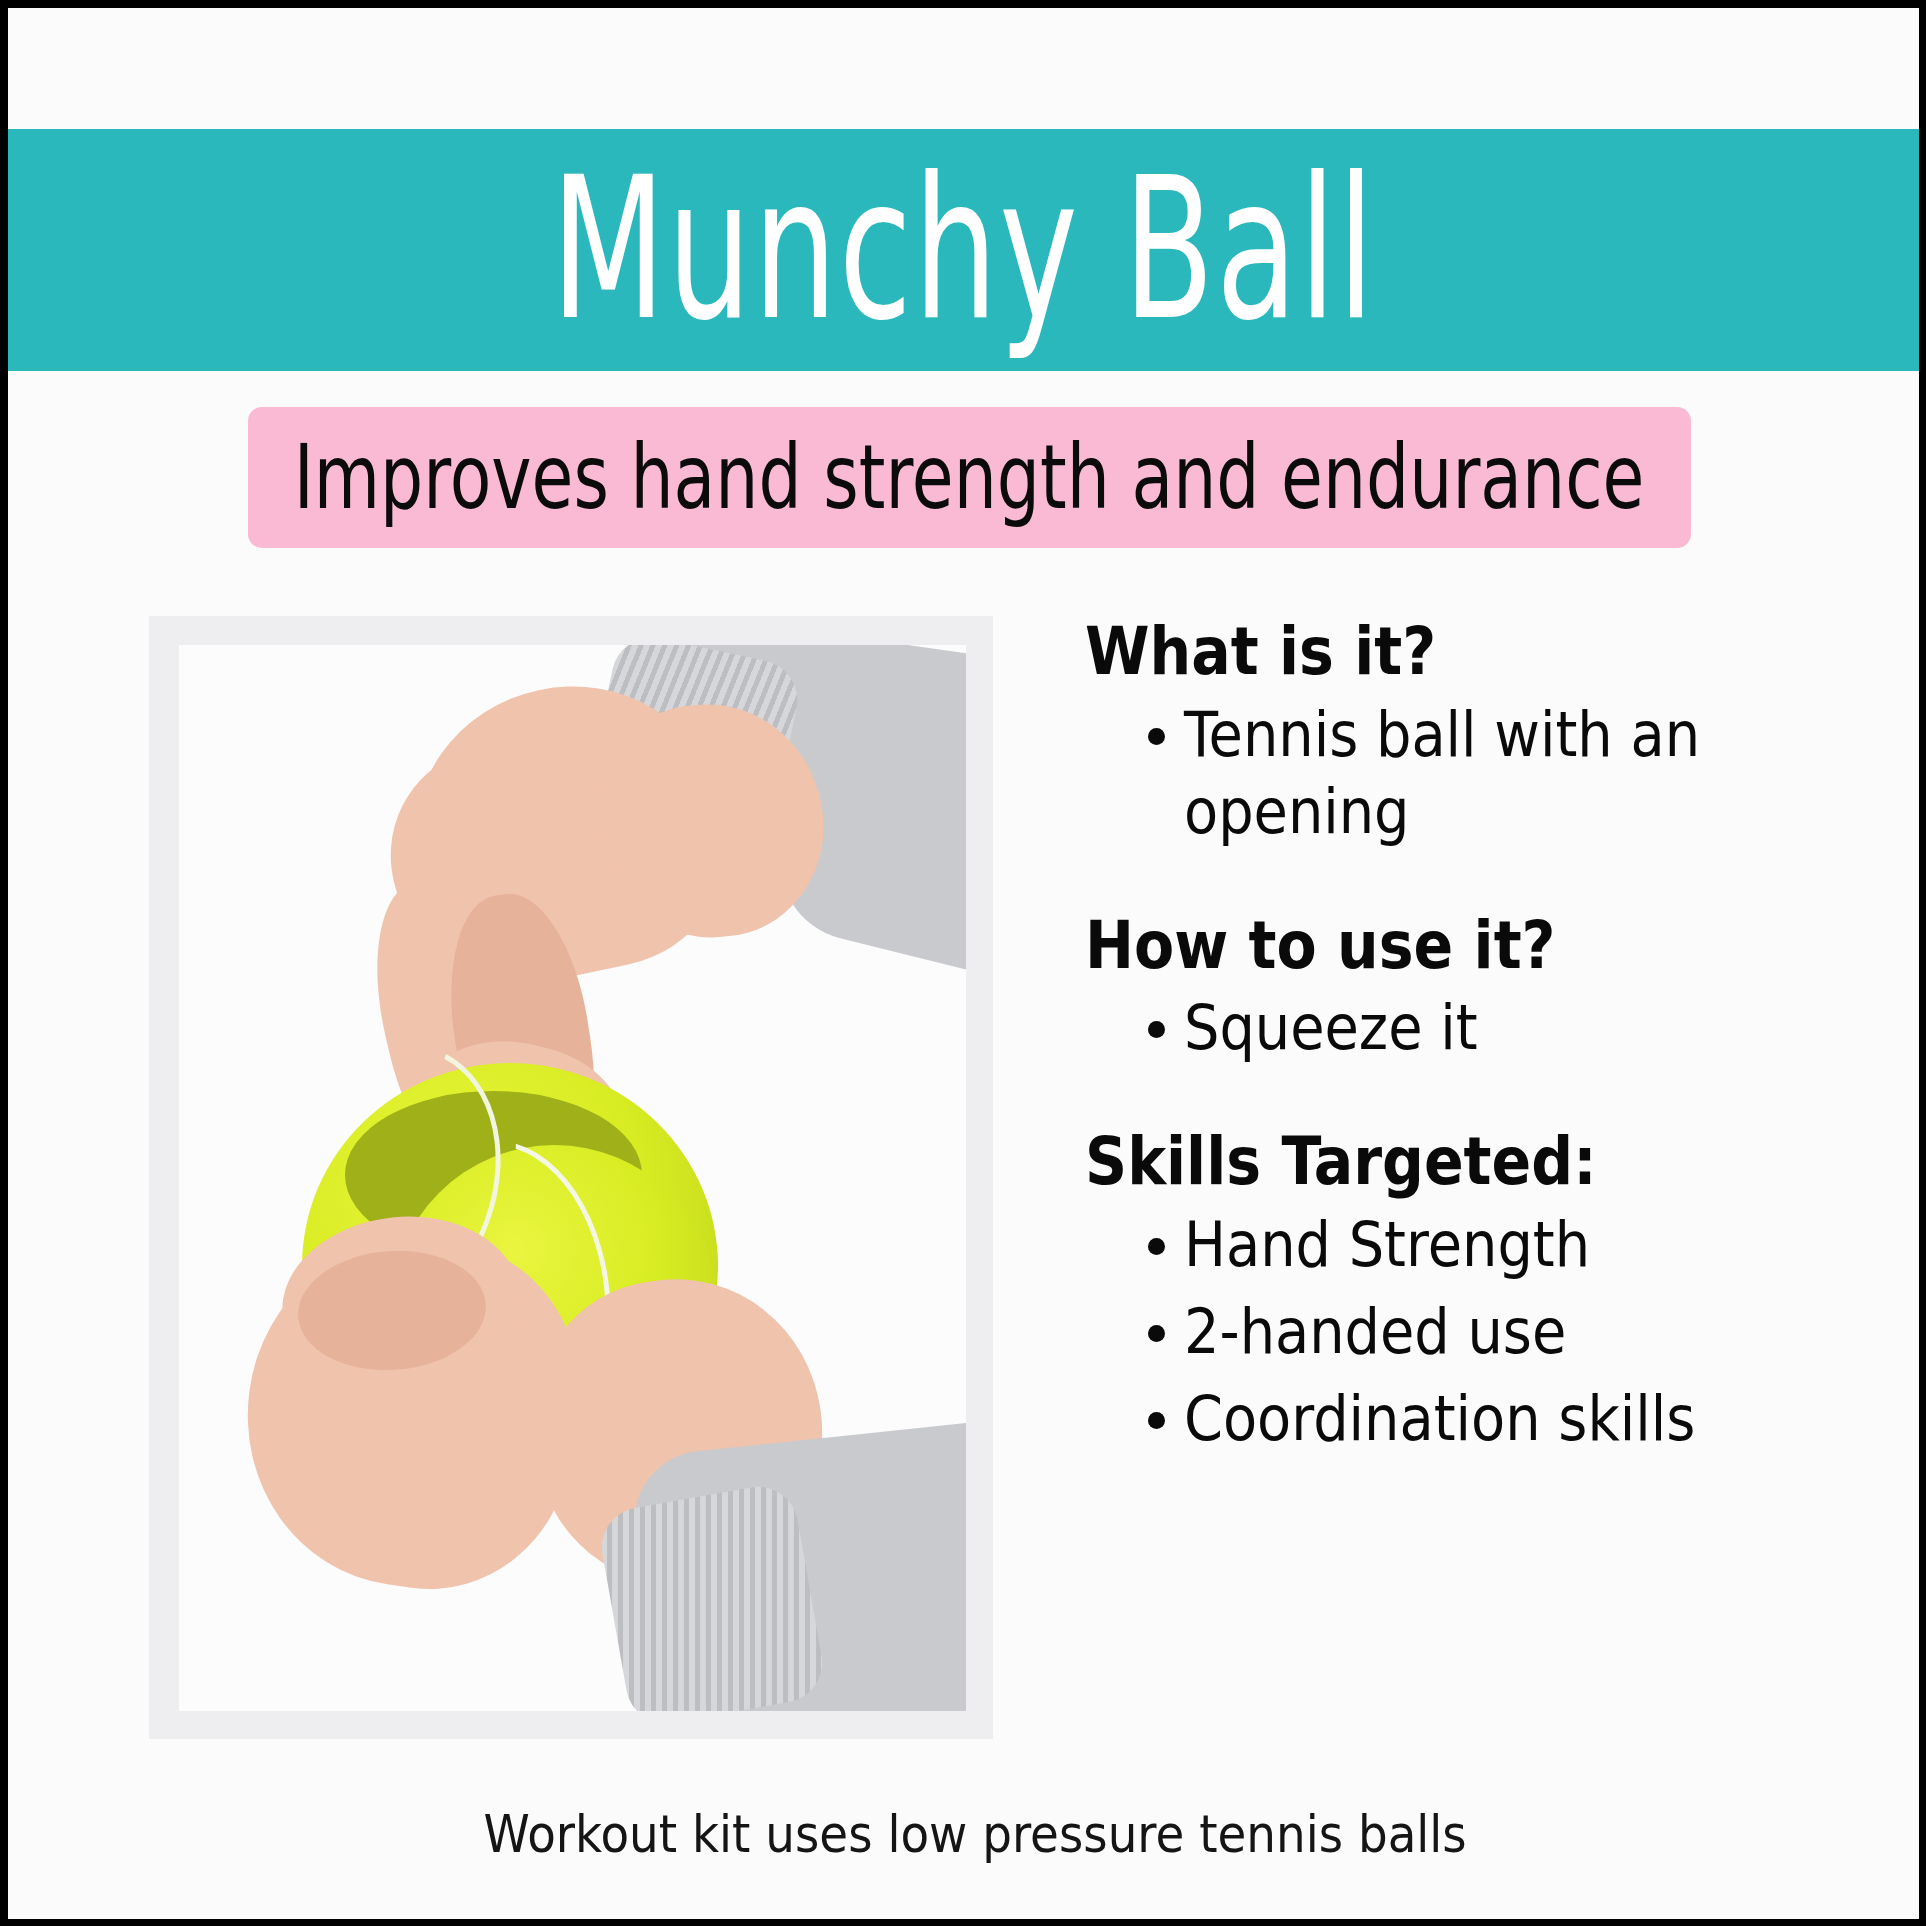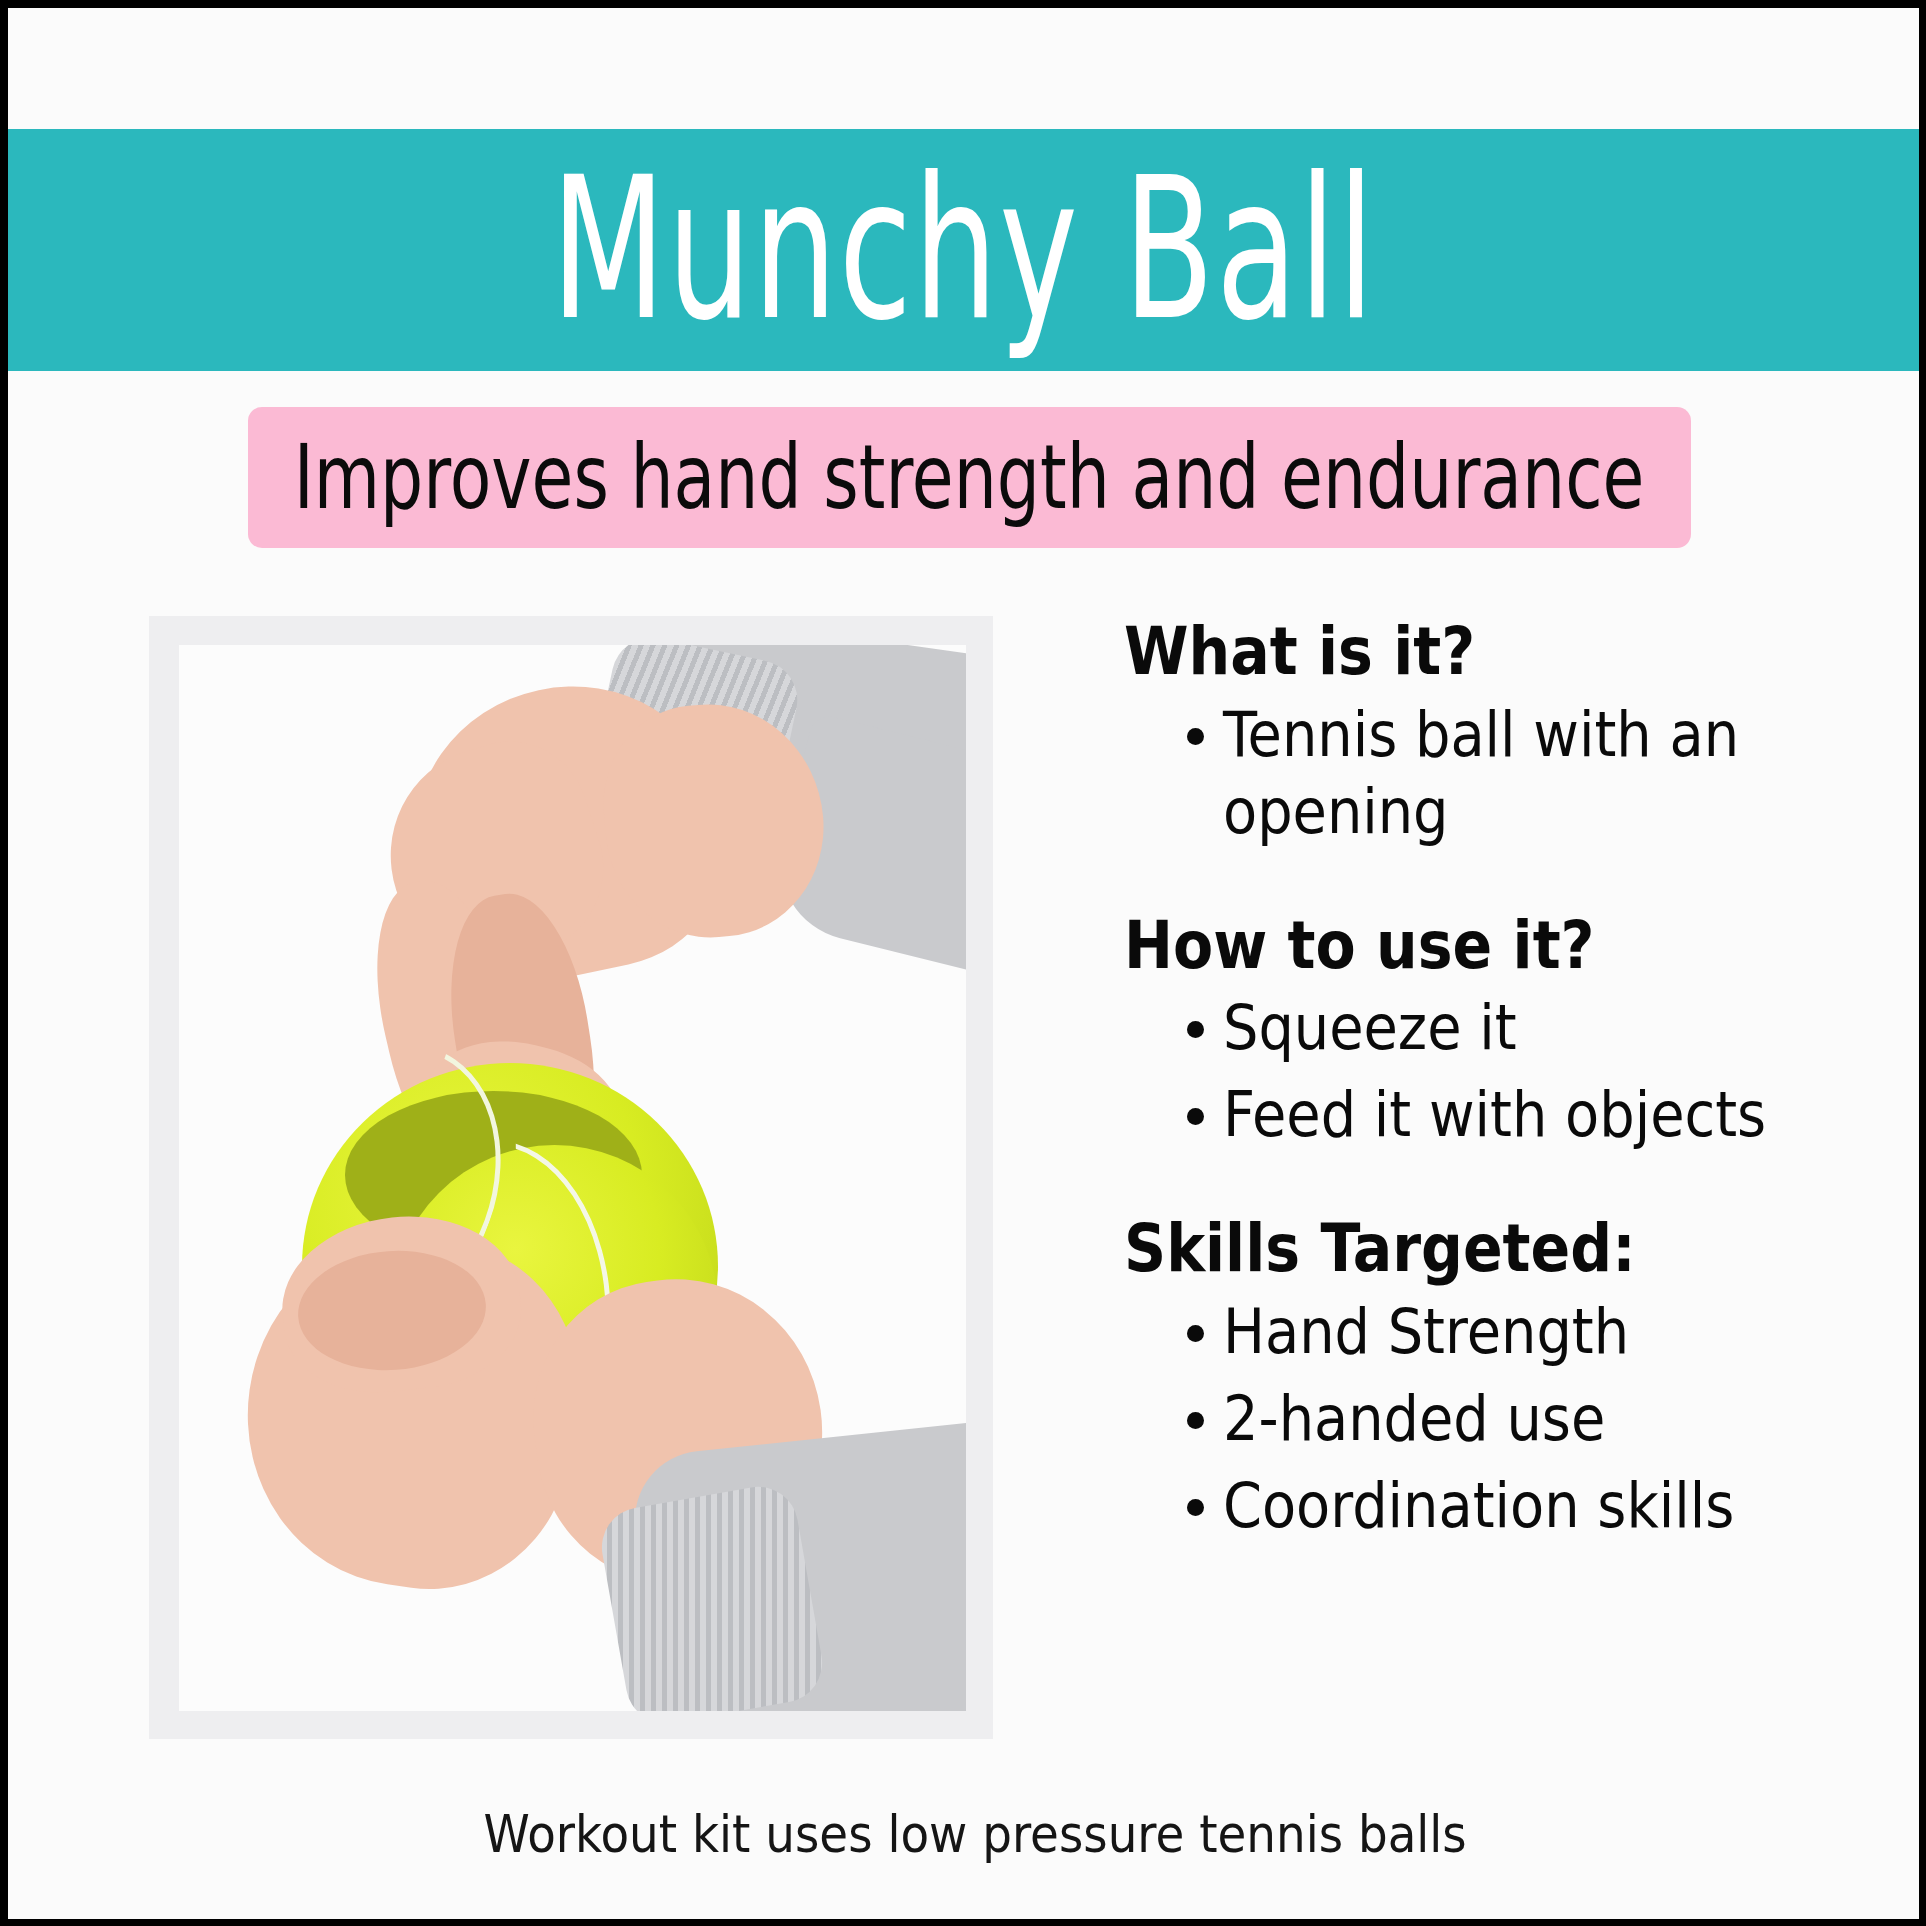--- a/index.html
+++ b/index.html
@@ -144,21 +144,21 @@
   .ball-seam {
     position: absolute;
     border: 4px solid #f3f6e4;
     border-radius: 50%;
     background: transparent;
   }
 
   
   #content-column {
     position: absolute;
-    left: 1116px;
+    left: 1077px;
     top: 608px;
     width: 802px;
   }
 
   .section {
     margin-bottom: 59px;
   }
   .section:last-child { margin-bottom: 0; }
 
   .section-heading {
@@ -279,24 +279,20 @@
         </ul>
       </div>
 
       <div class="section">
         <h2 class="section-heading">How to use it?</h2>
         <ul class="bullet-list">
           <li class="bullet-item">
             <span class="dot"></span>
             <span class="btxt">Squeeze it</span>
           </li>
-          <li class="bullet-item">
-            <span class="dot"></span>
-            <span class="btxt">Feed it with objects</span>
-          </li>
         </ul>
       </div>
 
       <div class="section">
         <h2 class="section-heading">Skills Targeted:</h2>
         <ul class="bullet-list">
           <li class="bullet-item">
             <span class="dot"></span>
             <span class="btxt">Hand Strength</span>
           </li>

